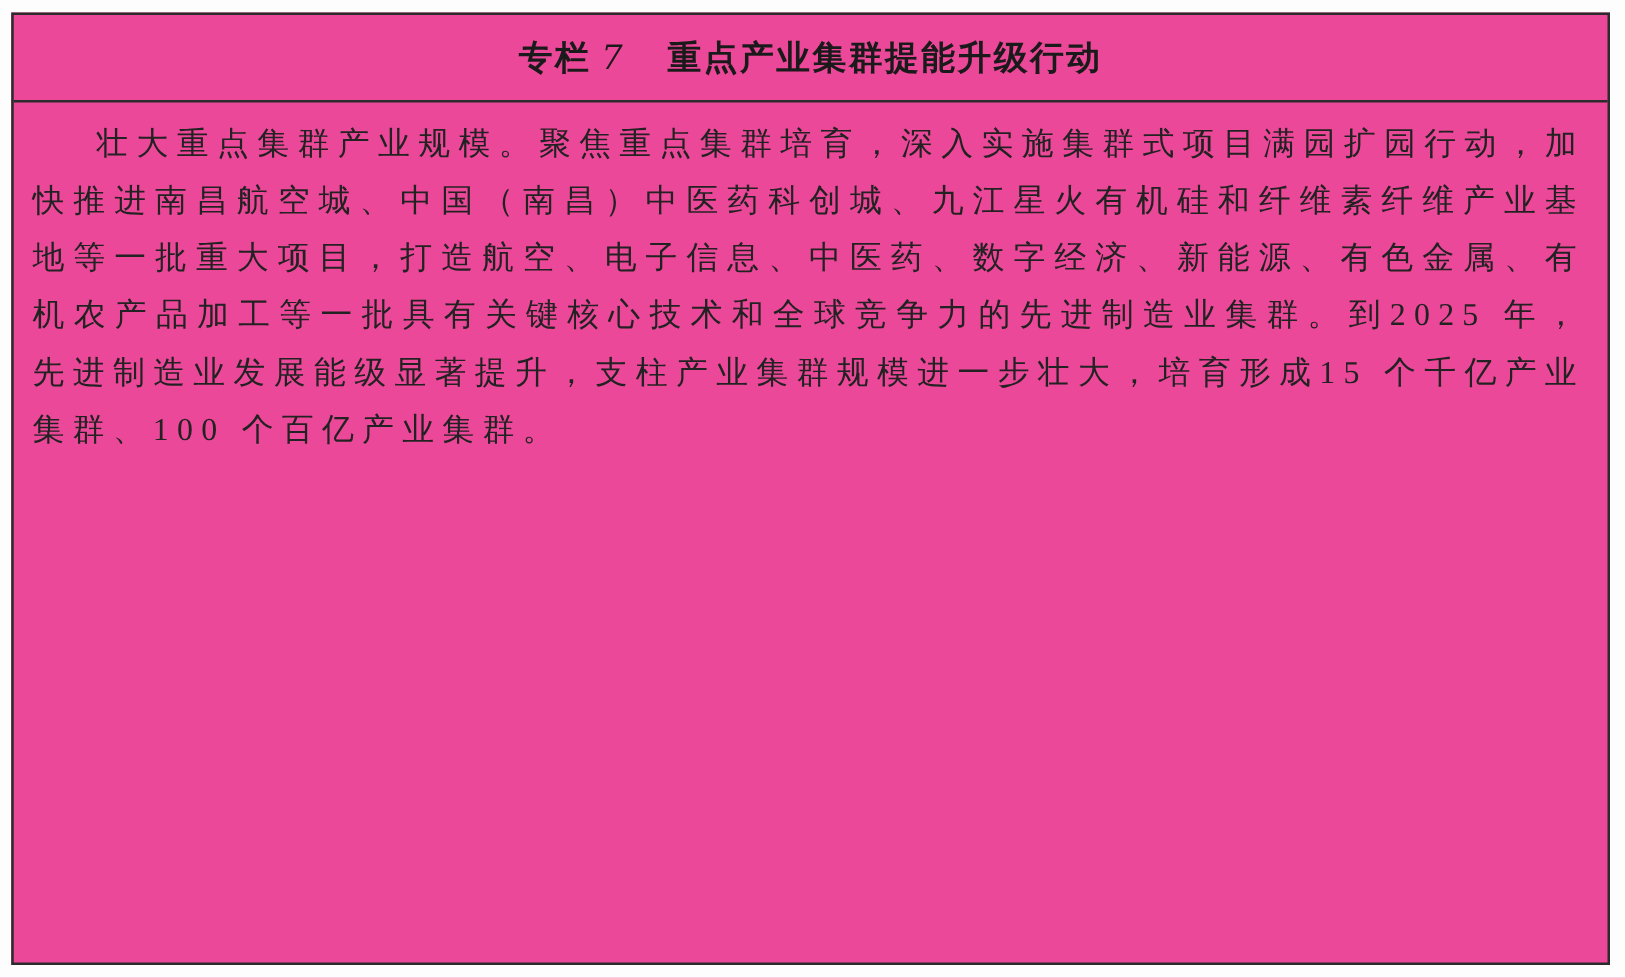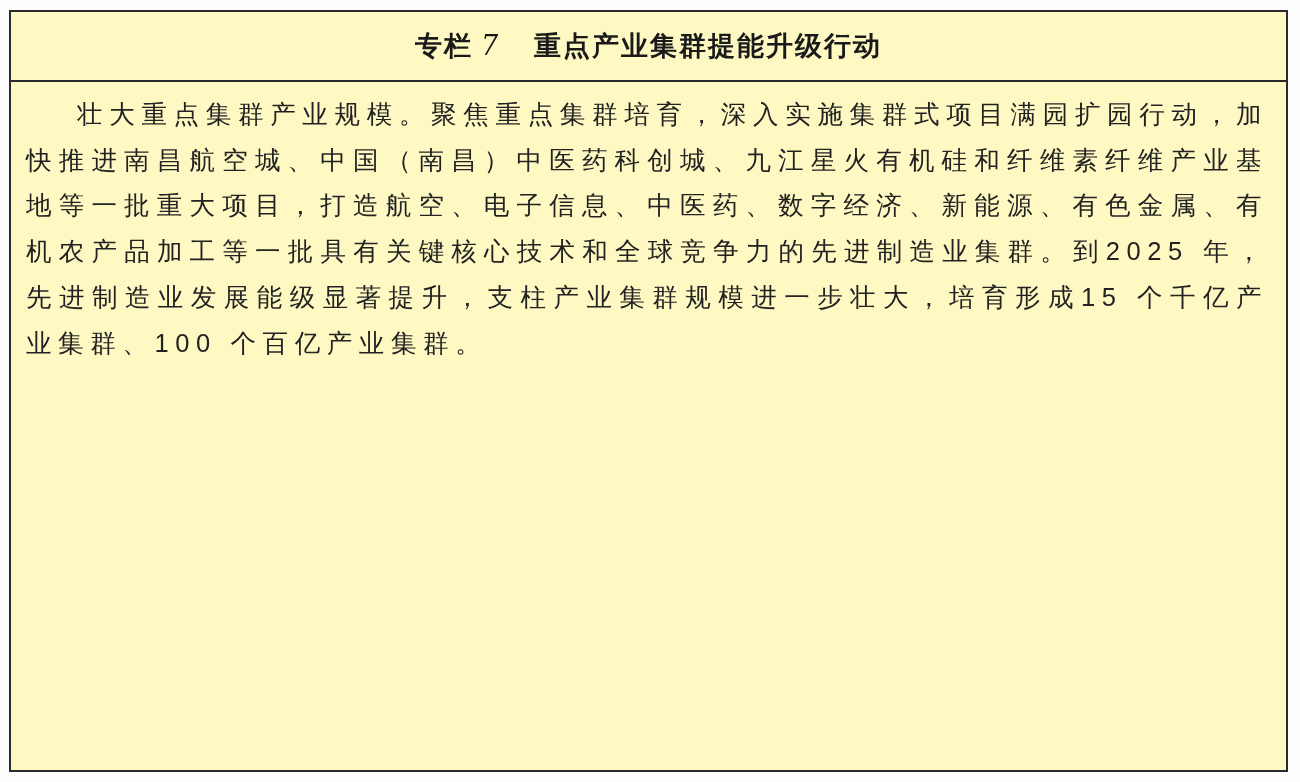--- a/index.html
+++ b/index.html
@@ -10,21 +10,21 @@
       height: 782px;
       overflow: hidden;
     }
     .box {
       position: absolute;
       left: 9px;
       top: 10px;
       width: 1275px;
       height: 758px;
       border: 2px solid #2b2b2b;
-      background: #fef9c3;
+      background: #ec4899;
       box-sizing: content-box;
     }
     .box-header {
       height: 68px;
       border-bottom: 2px solid #2b2b2b;
       display: flex;
       align-items: center;
       justify-content: center;
     }
     .box-title {
@@ -37,21 +37,21 @@
     .box-title .num {
       font-family: "DejaVu Serif", serif;
       font-style: italic;
       font-weight: normal;
       margin: 0 34px 0 8px;
     }
     .box-body {
       padding: 10px 18px 0 15px;
     }
     .para {
-      font-family: Liberation Sans, sans-serif;
+      font-family: Liberation Serif, serif;
       font-size: 25.5px;
       line-height: 45.7px;
       color: #222;
       letter-spacing: 6.6px;
       text-indent: 2em;
       margin: 0;
       text-align: justify;
     }
     .para .lead {
       font-weight: normal;

